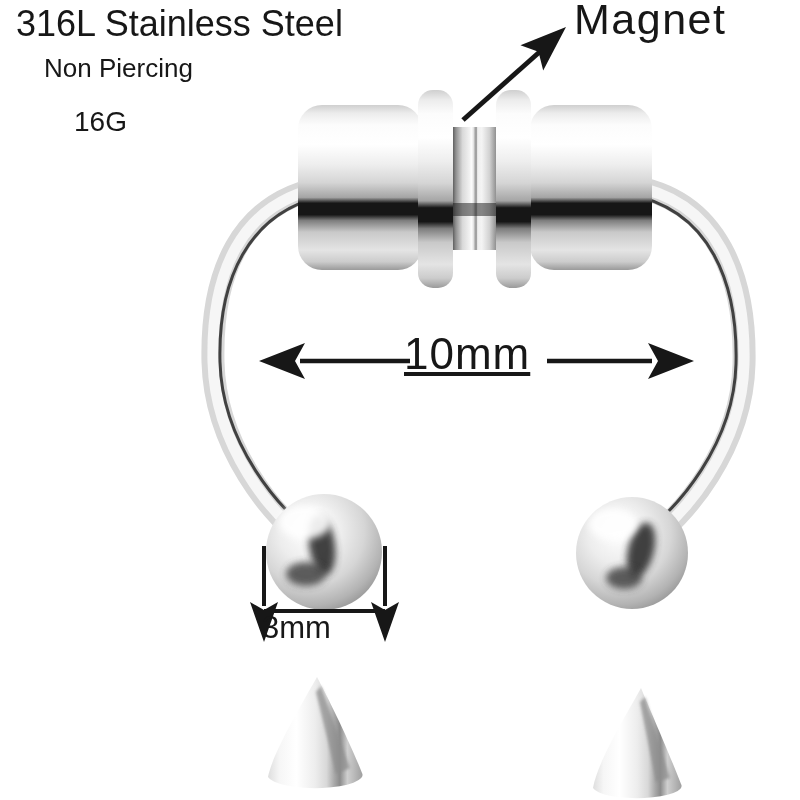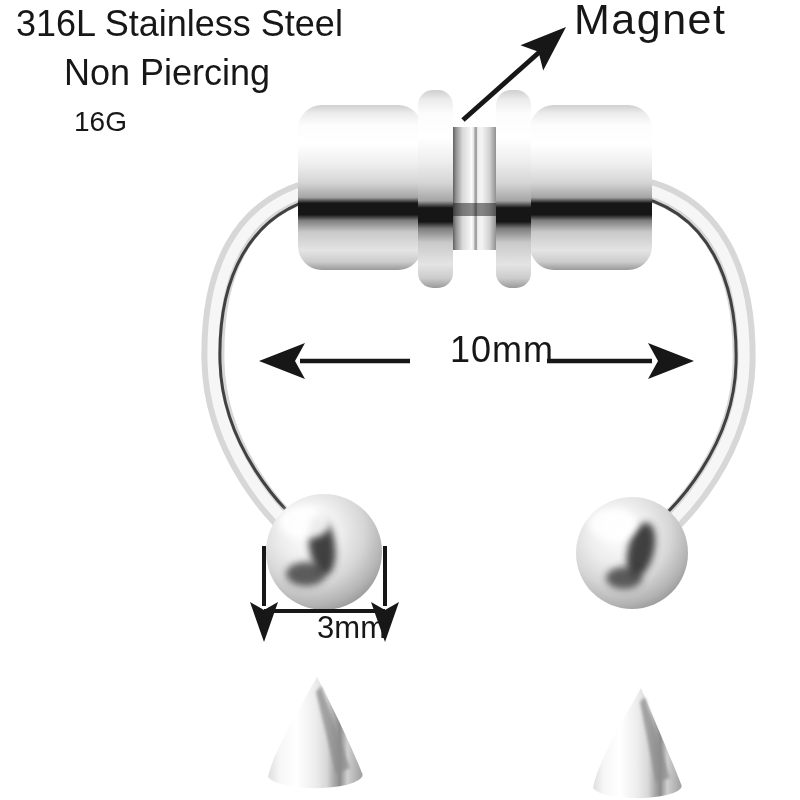--- a/index.html
+++ b/index.html
@@ -3,25 +3,25 @@
 <meta charset="utf-8">
 <style>
   html,body{margin:0;padding:0;background:#ffffff;}
   .stage{
     position:relative;width:756px;height:800px;background:#ffffff;overflow:hidden;
     font-family:"Liberation Sans", sans-serif;color:#171717;
   }
   .stage svg{position:absolute;left:0;top:0;}
   .lbl{position:absolute;line-height:1;white-space:nowrap;color:#171717;}
   .lbl-material{left:16px;top:6px;font-size:36px;}
-  .lbl-piercing{left:44px;top:55px;font-size:36px;margin-left:20px;}
+  .lbl-piercing{left:44px;top:55px;font-size:26px;}
   .lbl-gauge{left:74px;top:108px;font-size:28px;}
   .lbl-magnet{left:574px;top:-2px;font-size:43px;letter-spacing:1.5px;}
-  .lbl-dia10{left:404px;top:332px;width:150px;text-align:right;font-size:36px;letter-spacing:1px;}
-  .lbl-dia3{left:262px;top:612px;width:124px;text-align:right;font-size:31px;}
+  .lbl-dia10{left:404px;top:332px;width:150px;text-align:left;font-size:44px;letter-spacing:1px;text-decoration:underline;}
+  .lbl-dia3{left:262px;top:612px;width:124px;text-align:left;font-size:31px;}
 </style>
 </head>
 <body>
 
 <div class="stage">
 
   <svg width="800" height="800" viewBox="0 0 800 800">
     <defs>
       <linearGradient id="cylGrad" x1="0" y1="0" x2="0" y2="1">
         <stop offset="0" stop-color="#cfcfcf"></stop>

